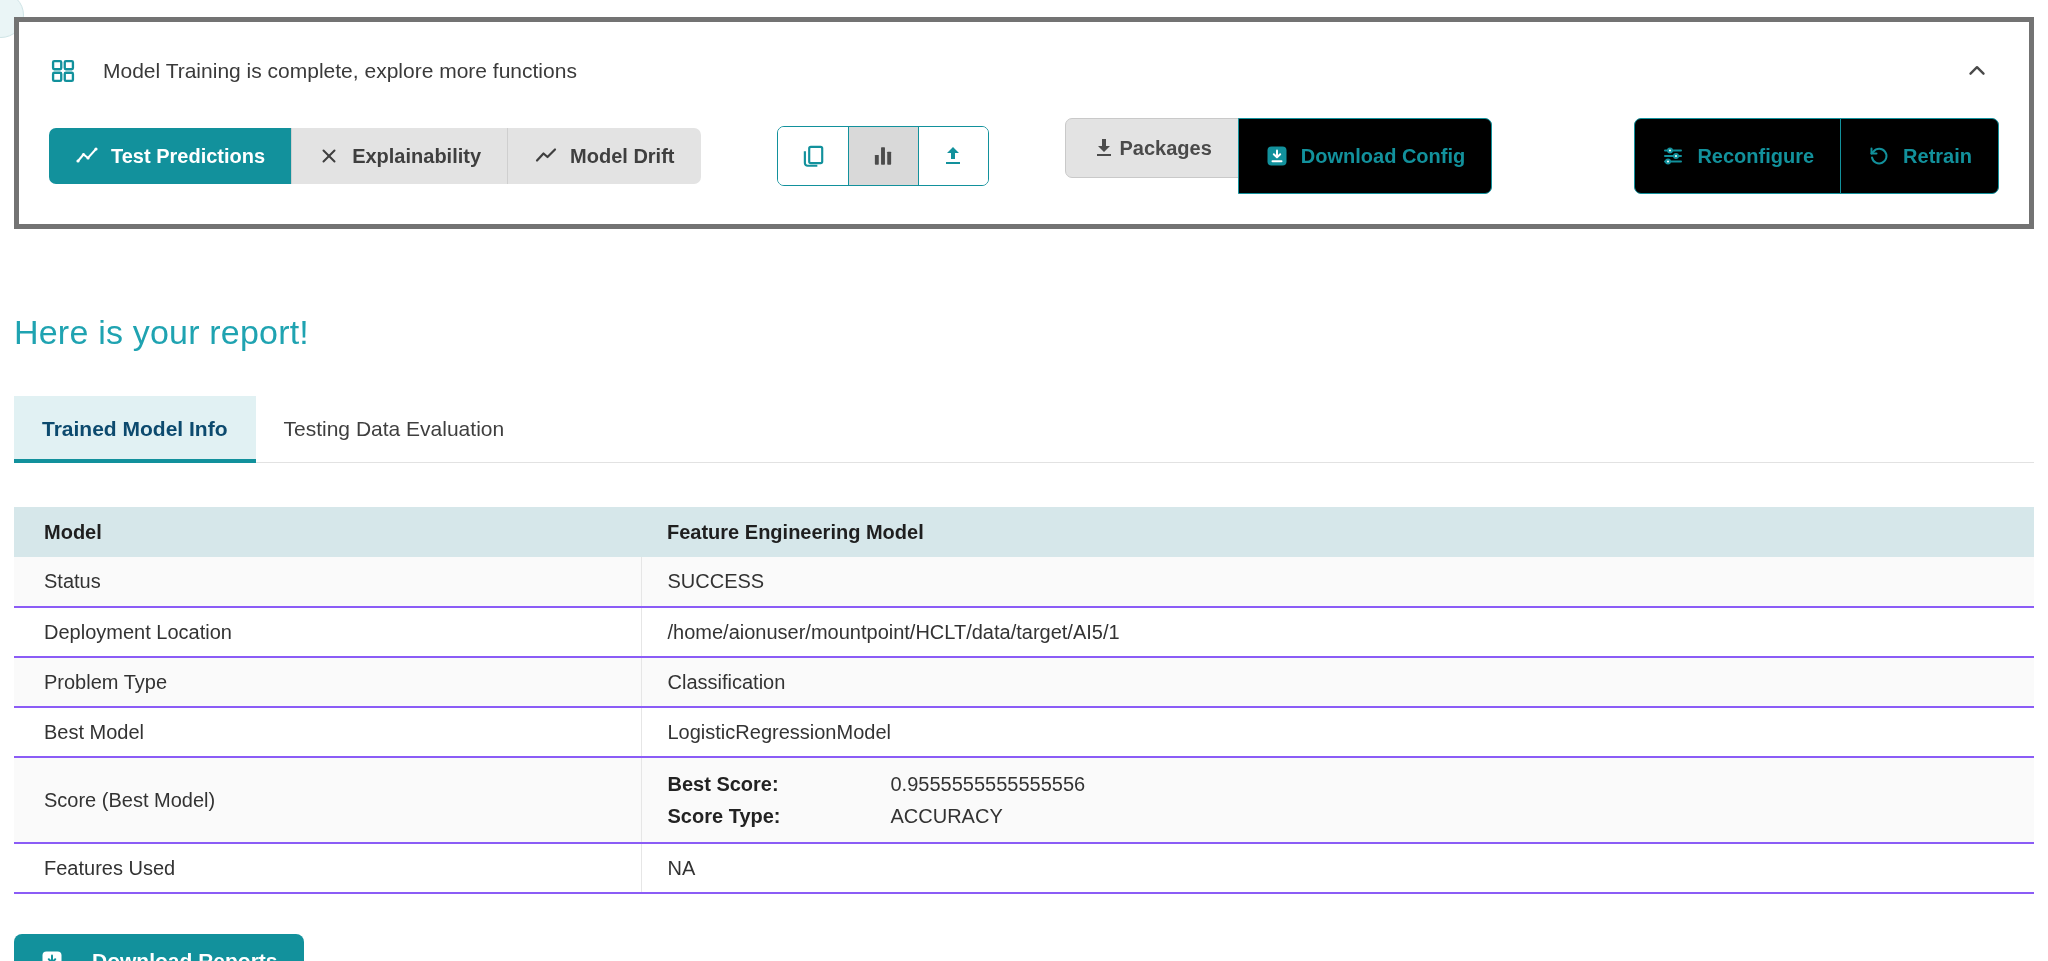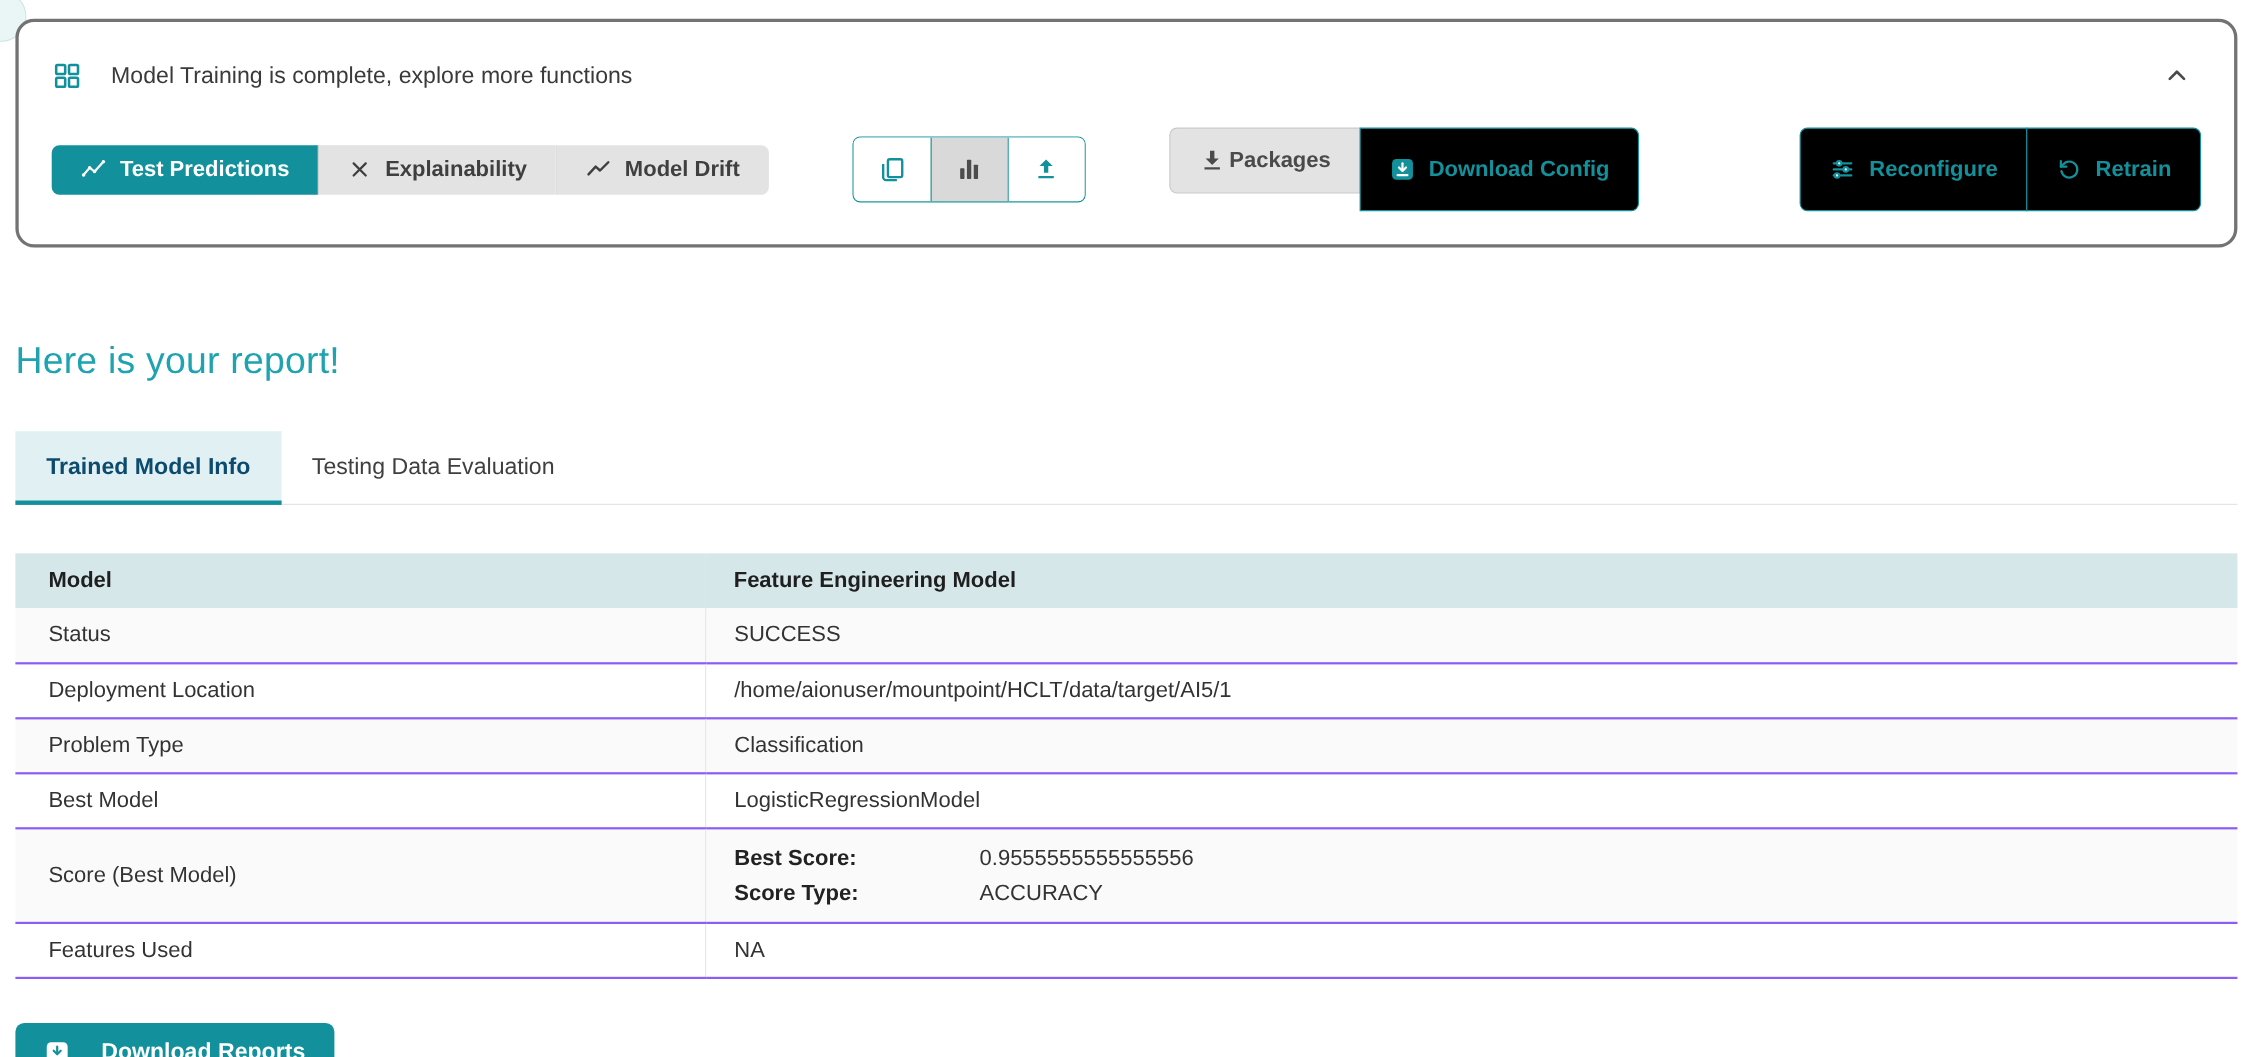--- a/index.html
+++ b/index.html
@@ -13,35 +13,35 @@
   }
   .corner-deco {
     position: absolute; left: -22px; top: -8px;
     width: 46px; height: 46px; border-radius: 50%;
     background: #eaf5f6; border: 1px solid #cfe4e6;
   }
   .page { padding: 17px 14px 0 14px; position: relative; }
 
   
   .card {
-    border: 3px solid #737373; border-radius: 17px;
+    border: 5px solid #737373; border-radius: 0;
     padding: 22px 30px 30px 30px; background: #fff;
   }
   .card-header { display: flex; align-items: center; height: 54px; }
   .card-title { font-size: 21px; color: #3a3a3a; margin-left: 26px; }
   .collapse-btn {
     margin-left: auto; background: none; border: none; cursor: pointer;
     width: 44px; height: 44px; display: flex; align-items: center; justify-content: center;
   }
   .toolbar { display: flex; align-items: center; margin-top: 20px; }
   .ic { display: inline-flex; align-items: center; justify-content: center; }
 
   .seg-group { display: flex; }
   .seg-btn {
-    height: 45px; display: inline-flex; align-items: center; gap: 12px;
+    height: 56px; display: inline-flex; align-items: center; gap: 12px;
     padding: 0 26px; font-size: 20px; font-weight: 600; border: none; cursor: pointer;
     font-family: "Liberation Sans", sans-serif;
   }
   .seg-btn.active { background: #12919c; color: #ffffff; border-radius: 7px 0 0 7px; }
   .seg-btn.inactive { background: #e3e3e3; color: #3f3f3f; border-left: 1px solid #cfcfcf; }
   .seg-btn.last { border-radius: 0 7px 7px 0; }
 
   .icon-group {
     display: flex; margin-left: 76px;
     border: 1px solid #12919c; border-radius: 7px; overflow: hidden; background: #fff;

